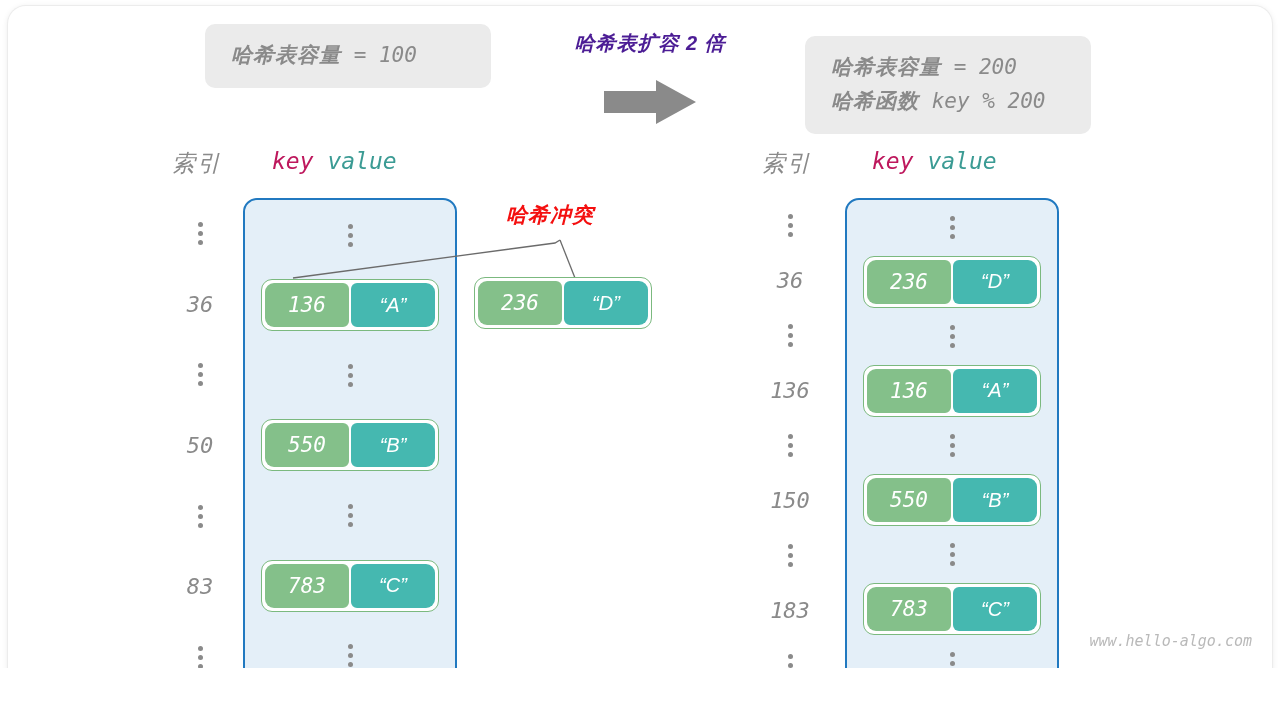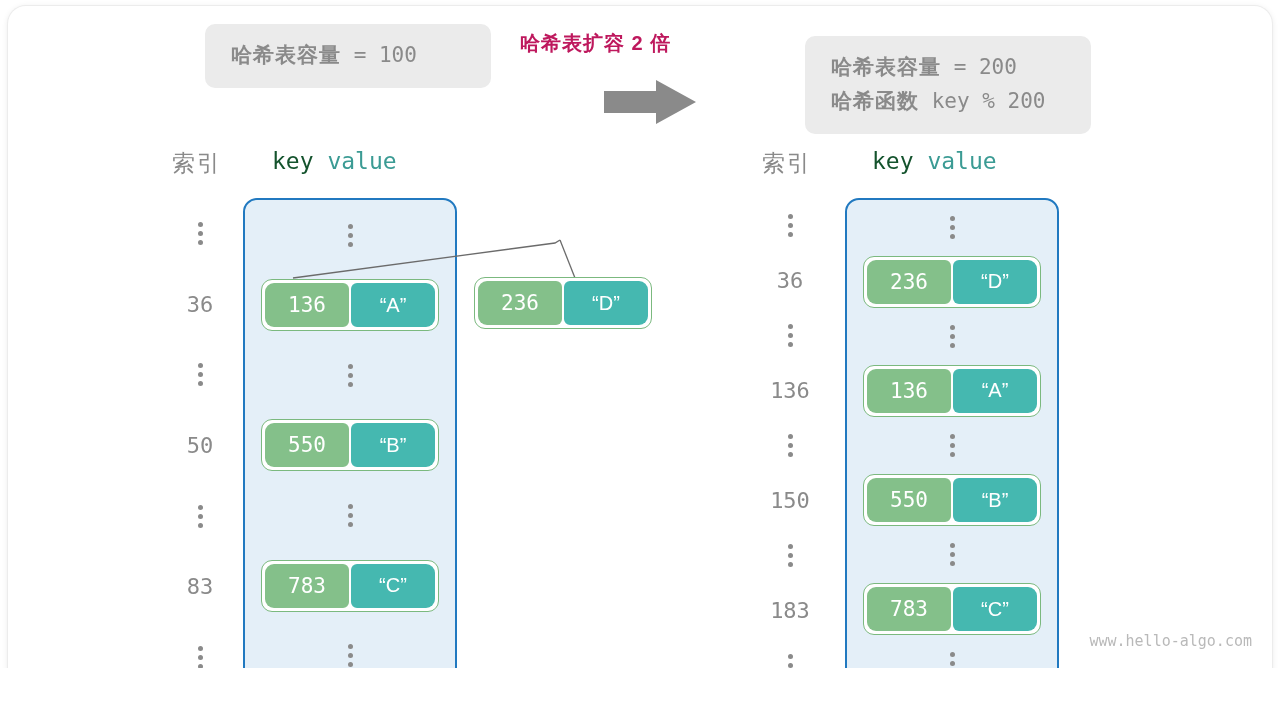--- a/index.html
+++ b/index.html
@@ -7,20 +7,21 @@
     padding: 0;
     background: #ffffff;
     font-family: "Liberation Sans", "DejaVu Sans", sans-serif;
   }
   #canvas {
     position: relative;
     width: 1280px;
     height: 668px;
     overflow: hidden;
     background: #ffffff;
+    font-style: italic;
   }
   .card-frame {
     position: absolute;
     left: 8px;
     top: 6px;
     width: 1264px;
     height: 708px;
     background: #ffffff;
     border-radius: 18px;
     box-shadow: 0 0 0 1px #ececec, 0 1px 6px rgba(0,0,0,0.10);
@@ -50,23 +51,24 @@
   }
   #info-left  { left: 205px; top: 24px;  width: 286px; }
   #info-right { left: 805px; top: 36px;  width: 286px; }
 
   
   #convert-title {
     position: absolute;
     left: 520px;
     top: 30px;
     width: 260px;
+    text-align: center;
     font-size: 20px;
     font-weight: bold;
-    color: #be185d;
+    color: #4c1d95;
     letter-spacing: 1px;
   }
   #convert-arrow {
     position: absolute;
     left: 600px;
     top: 78px;
     width: 100px;
     height: 48px;
   }
 
@@ -75,21 +77,21 @@
     position: absolute;
     font-family: "DejaVu Sans Mono", "Liberation Mono", monospace;
     font-size: 23px;
     white-space: pre;
   }
   .hdr-index {
     color: #8a8a8a;
     font-family: "Liberation Sans", "DejaVu Sans", sans-serif;
     letter-spacing: 2px;
   }
-  .hdr-key   { color: #14532d; }
+  .hdr-key   { color: #be185d; }
   .hdr-value { color: #3b9b94; margin-top: 24px; }
 
   #hdr-left-index  { left: 172px; top: 148px; }
   #hdr-left-kv     { left: 272px; top: 148px; }
   #hdr-right-index { left: 762px; top: 148px; }
   #hdr-right-kv    { left: 872px; top: 148px; }
 
   
   .index-col {
     position: absolute;
@@ -417,19 +419,20 @@
           <i></i>
           <i></i>
         </span>
       </div>
     </div>
 
   <svg id="connector-svg">
     <polyline points="293,278 555,243 560,240" fill="none" stroke="#6b6b6b" stroke-width="1.3"></polyline>
     <polyline points="560,240 575,278" fill="none" stroke="#6b6b6b" stroke-width="1.3"></polyline>
   </svg>
+  <div id="collision-label">哈希冲突</div>
   <div id="collision-pair"><div class="pair">
         <div class="k">236</div>
         <div class="v">“D”</div>
       </div></div>
 
   <div id="watermark">www.hello-algo.com</div>
 </div>
 
 </body></html>

